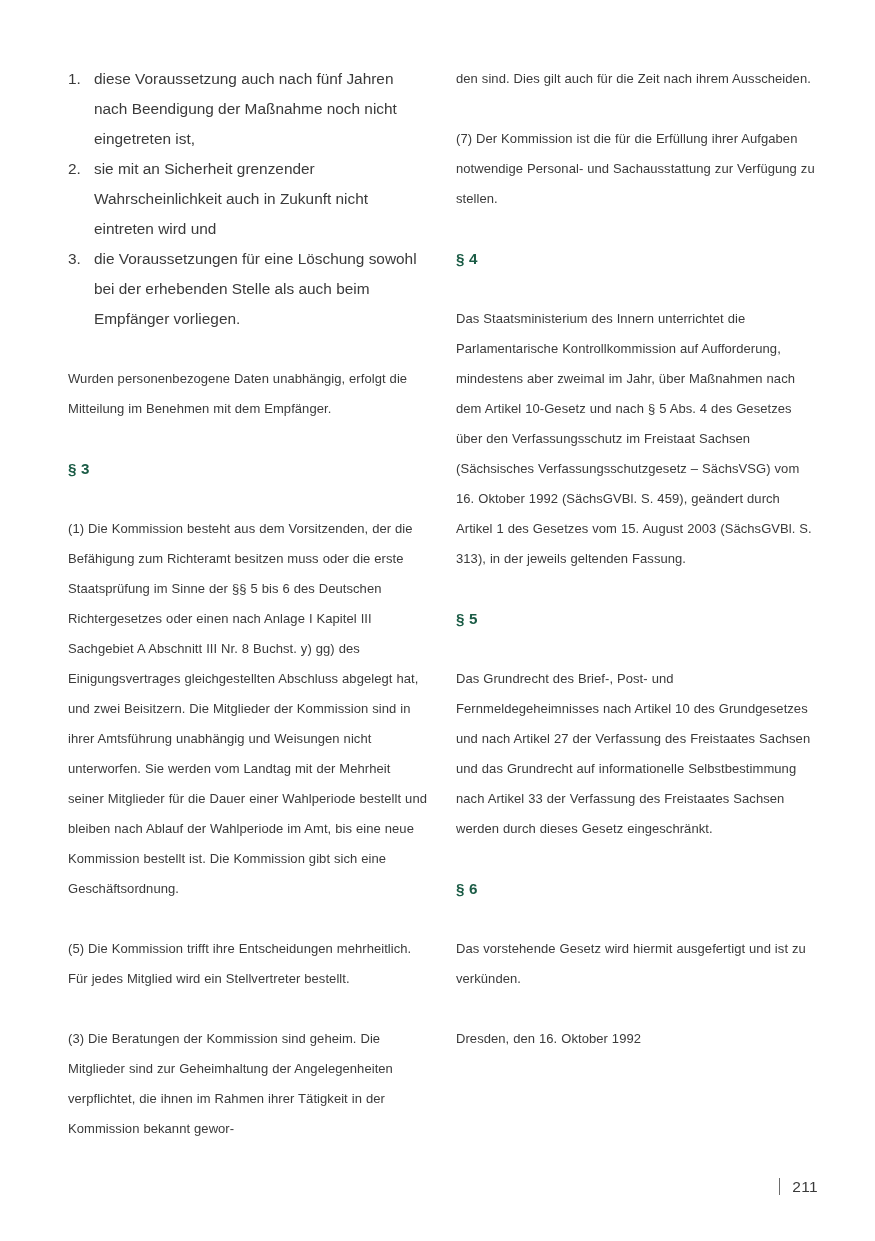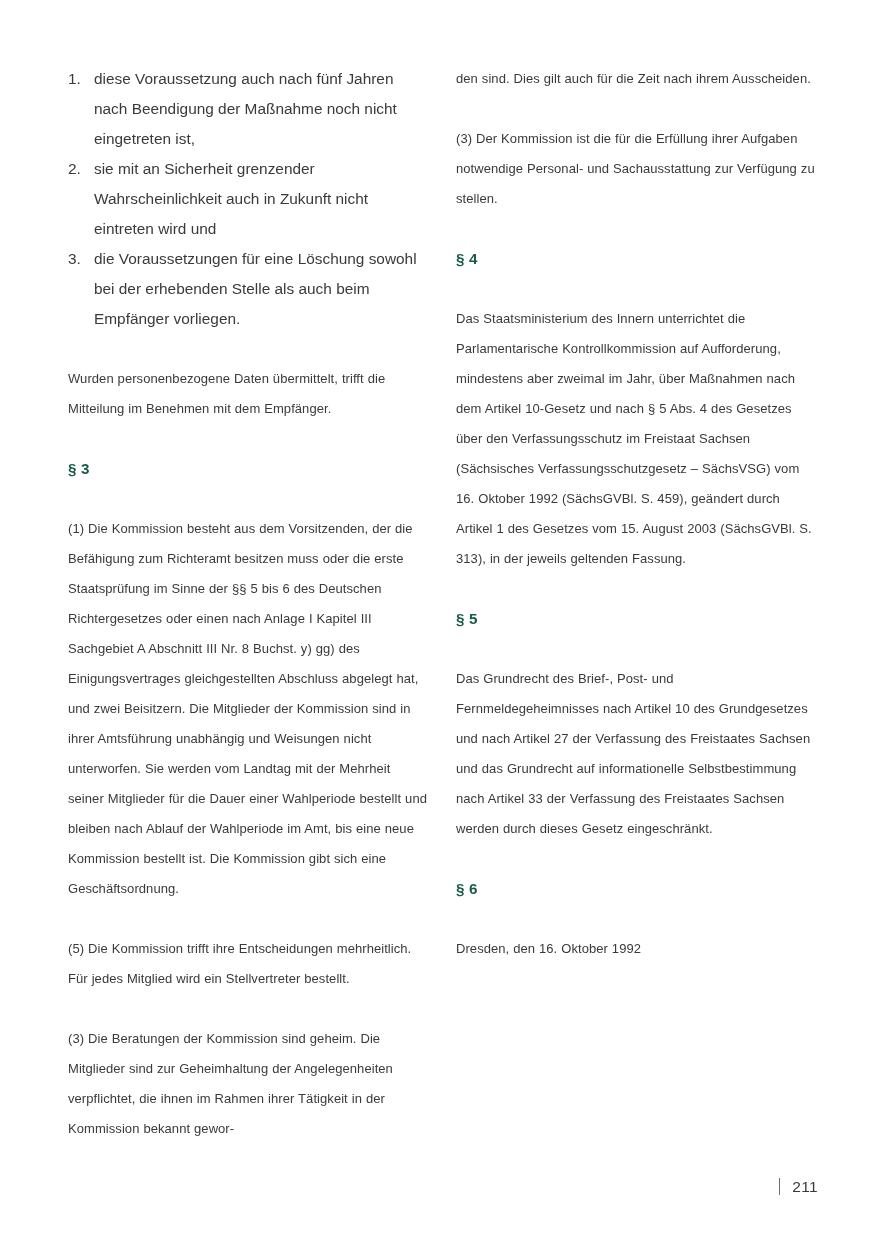--- a/index.html
+++ b/index.html
@@ -129,49 +129,50 @@
         <li>
           <span class="marker">2.</span>
           <span>sie mit an Sicherheit grenzender Wahrscheinlichkeit auch in Zukunft nicht eintreten wird und</span>
         </li>
         <li>
           <span class="marker">3.</span>
           <span>die Voraussetzungen für eine Löschung sowohl bei der erhebenden Stelle als auch beim Empfänger vorliegen.</span>
         </li>
       </ol>
 
-      <p class="para">Wurden personenbezogene Daten übermittelt, trifft die Mitteilung im Benehmen mit dem Empfänger.</p>
+      <p class="para">Wurden personenbezogene Daten unabhängig, erfolgt die Mitteilung im Benehmen mit dem Empfänger.</p>
 
       <h2 class="section-head">§ 3</h2>
 
       <p class="para">(1) Die Kommission besteht aus dem Vorsitzenden, der die Befähigung zum Richteramt besitzen muss oder die erste Staatsprüfung im Sinne der §§ 5 bis 6 des Deutschen Richtergesetzes oder einen nach Anlage I Kapitel III Sachgebiet A Abschnitt III Nr. 8 Buchst. y) gg) des Einigungsvertrages gleichgestellten Abschluss abgelegt hat, und zwei Beisitzern. Die Mitglieder der Kommission sind in ihrer Amtsführung unabhängig und Weisungen nicht unterworfen. Sie werden vom Landtag mit der Mehrheit seiner Mitglieder für die Dauer einer Wahlperiode bestellt und bleiben nach Ablauf der Wahlperiode im Amt, bis eine neue Kommission bestellt ist. Die Kommission gibt sich eine Geschäftsordnung.</p>
 
       <p class="para">(5) Die Kommission trifft ihre Entscheidungen mehrheitlich. Für jedes Mitglied wird ein Stellvertreter bestellt.</p>
 
       <p class="para tight">(3) Die Beratungen der Kommission sind geheim. Die Mitglieder sind zur Geheimhaltung der Angelegenheiten verpflichtet, die ihnen im Rahmen ihrer Tätigkeit in der Kommission bekannt gewor-</p>
 
     </div>
 
     <div class="column">
 
       <p class="para">den sind. Dies gilt auch für die Zeit nach ihrem Ausscheiden.</p>
 
-      <p class="para">(3) Der Kommission ist die für die Erfüllung ihrer Aufgaben notwendige Personal- und Sachausstattung zur Verfügung zu stellen.</p>
+      <p class="para">(7) Der Kommission ist die für die Erfüllung ihrer Aufgaben notwendige Personal- und Sachausstattung zur Verfügung zu stellen.</p>
 
       <h2 class="section-head">§ 4</h2>
 
       <p class="para">Das Staatsministerium des Innern unterrichtet die Parlamentarische Kontrollkommission auf Aufforderung, mindestens aber zweimal im Jahr, über Maßnahmen nach dem Artikel 10-Gesetz und nach § 5 Abs. 4 des Gesetzes über den Verfassungsschutz im Freistaat Sachsen (Sächsisches Verfassungsschutzgesetz – SächsVSG) vom 16. Oktober 1992 (SächsGVBl. S. 459), geändert durch Artikel 1 des Gesetzes vom 15. August 2003 (SächsGVBl. S. 313), in der jeweils geltenden Fassung.</p>
 
       <h2 class="section-head">§ 5</h2>
 
       <p class="para">Das Grundrecht des Brief-, Post- und Fernmeldegeheimnisses nach Artikel 10 des Grundgesetzes und nach Artikel 27 der Verfassung des Freistaates Sachsen und das Grundrecht auf informationelle Selbstbestimmung nach Artikel 33 der Verfassung des Freistaates Sachsen werden durch dieses Gesetz eingeschränkt.</p>
 
       <h2 class="section-head">§ 6</h2>
 
 
+      <p class="para">Das vorstehende Gesetz wird hiermit ausgefertigt und ist zu verkünden.</p>
 
       <p class="para tight">Dresden, den 16. Oktober 1992</p>
 
     </div>
 
   </div>
 
   <div class="footer">
     <span class="rule"></span>
     <span class="pagenum">211</span>

